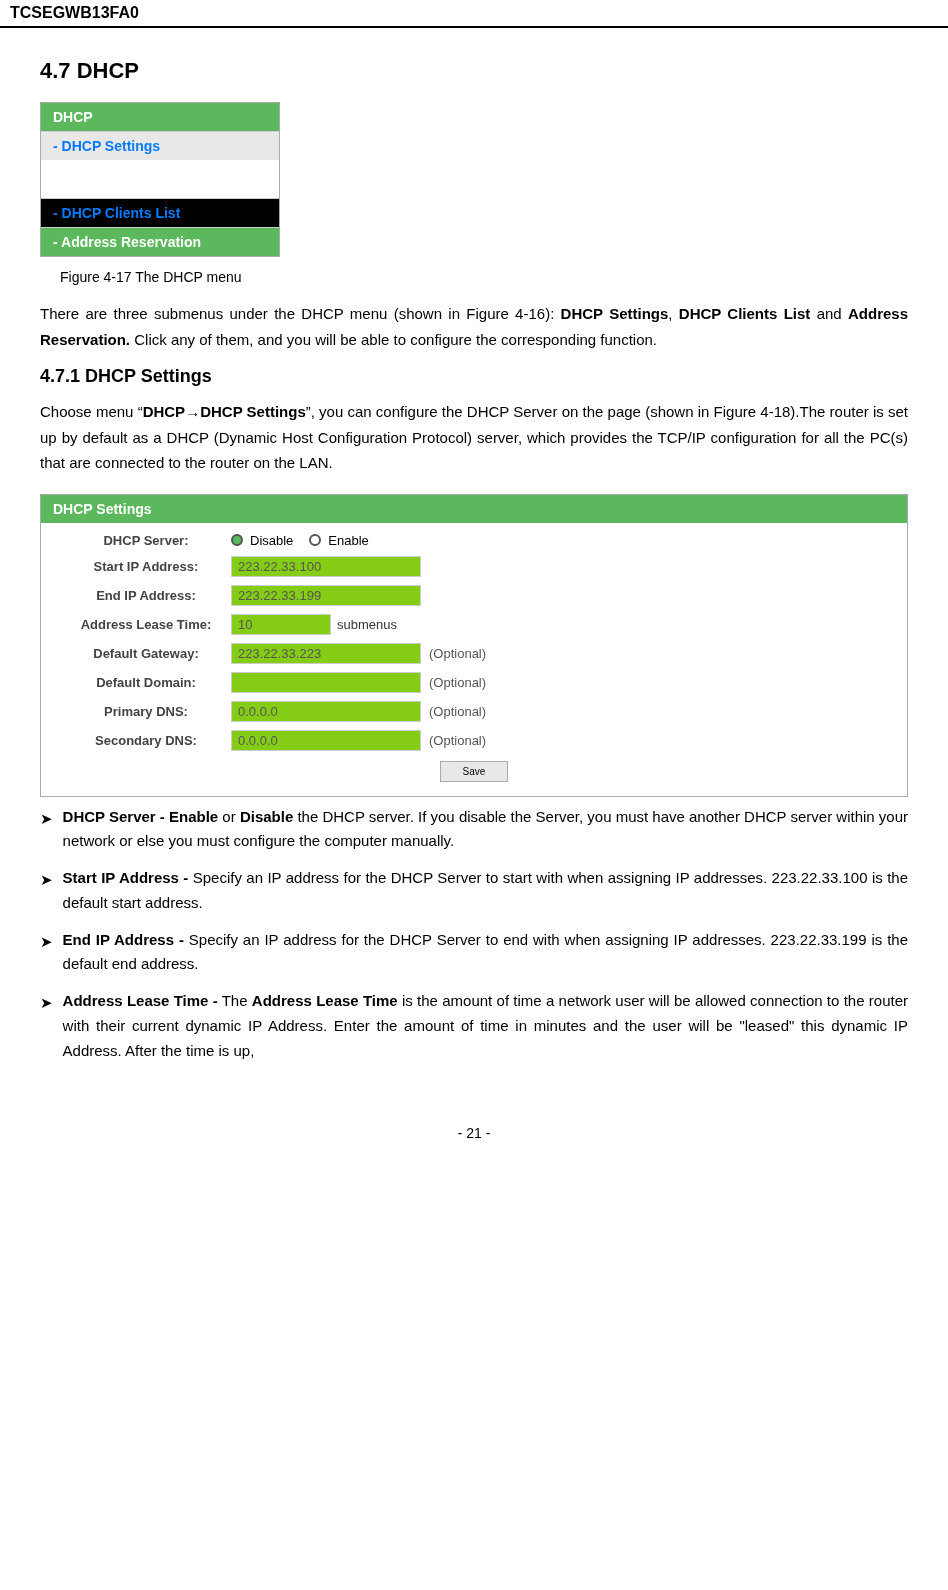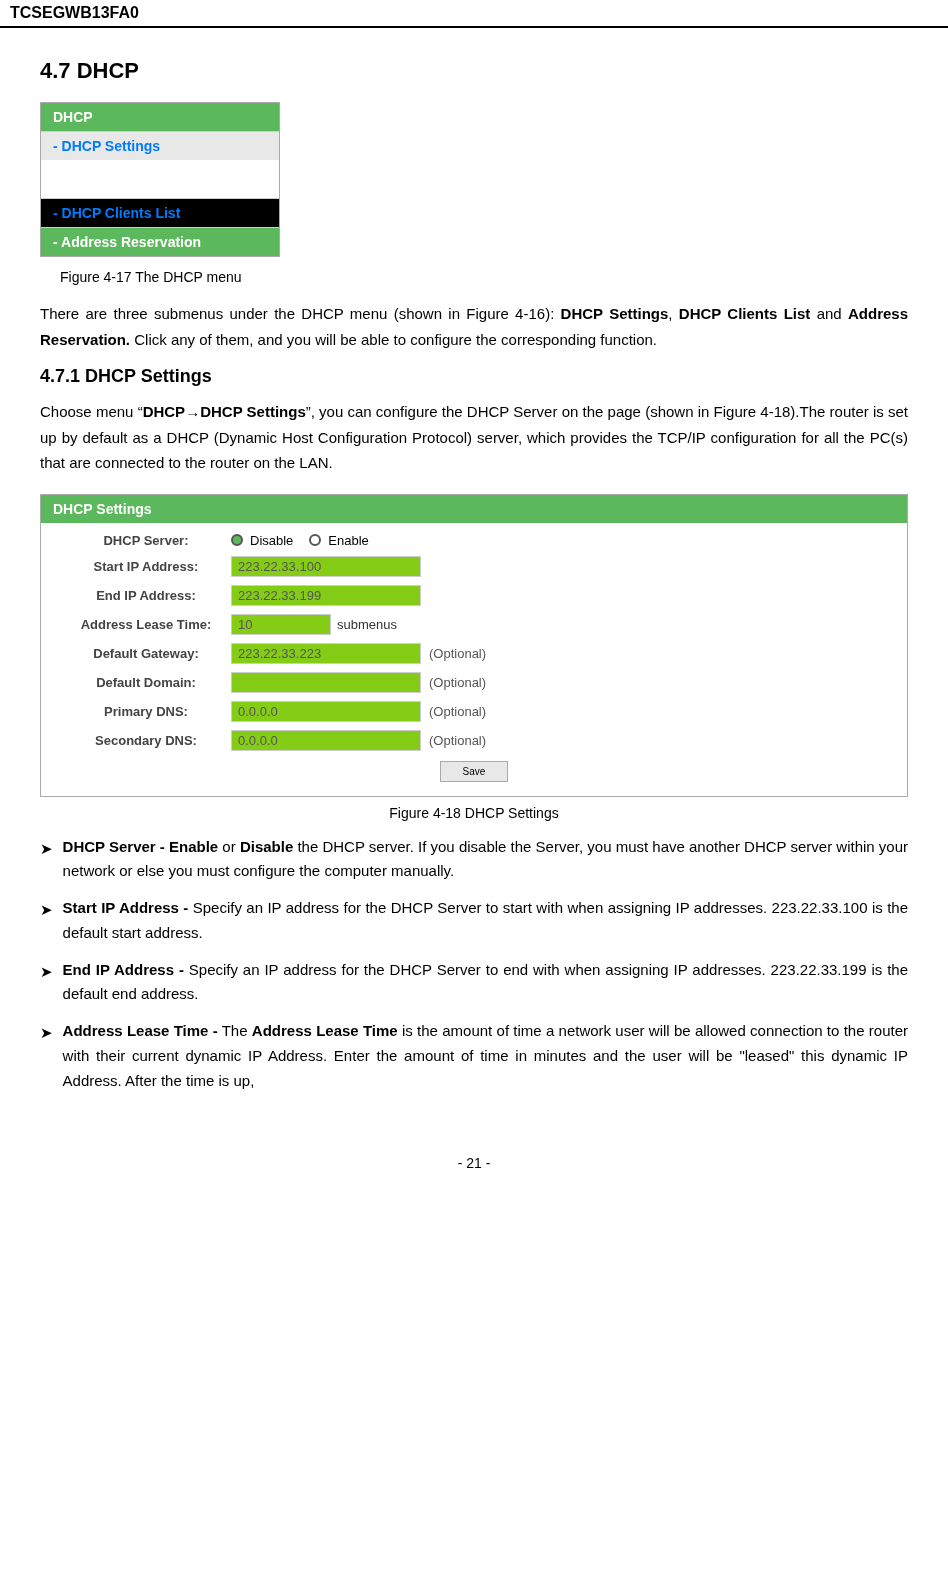--- a/index.html
+++ b/index.html
@@ -282,21 +282,20 @@
         <input class="settings-input" value="0.0.0.0" readonly="" style="">
         <span class="optional-text">(Optional)</span>
       </div>
 
       <div class="save-row">
         <button class="save-btn">Save</button>
       </div>
     </div>
   </div>
 
-  <div class="figure-caption2">Figure 4-18    DHCP Settings</div>
 
   
   <div class="bullet-section">
 
     <div class="bullet-item">
       <span class="bullet-arrow">➤</span>
       <span class="bullet-text">
         <b>DHCP Server - Enable</b> or <b>Disable</b> the DHCP server. If you disable the Server, you must have another DHCP server within your network or else you must configure the computer manually.
       </span>
     </div>

